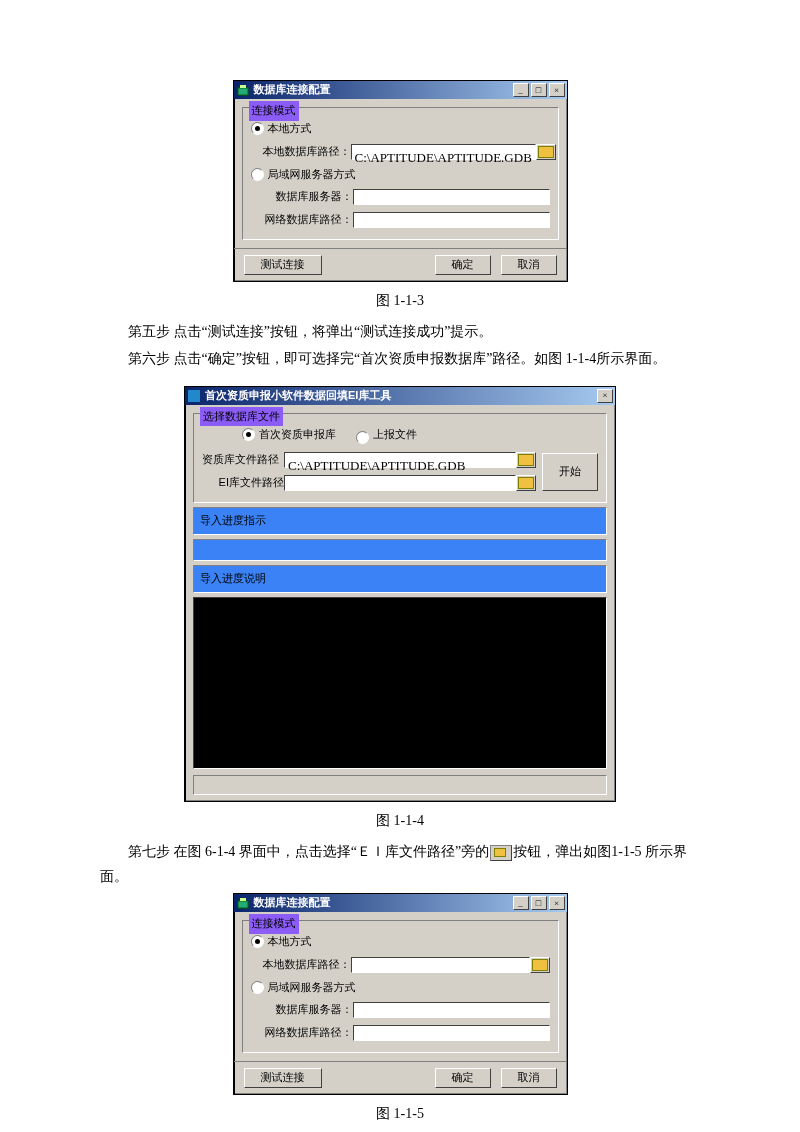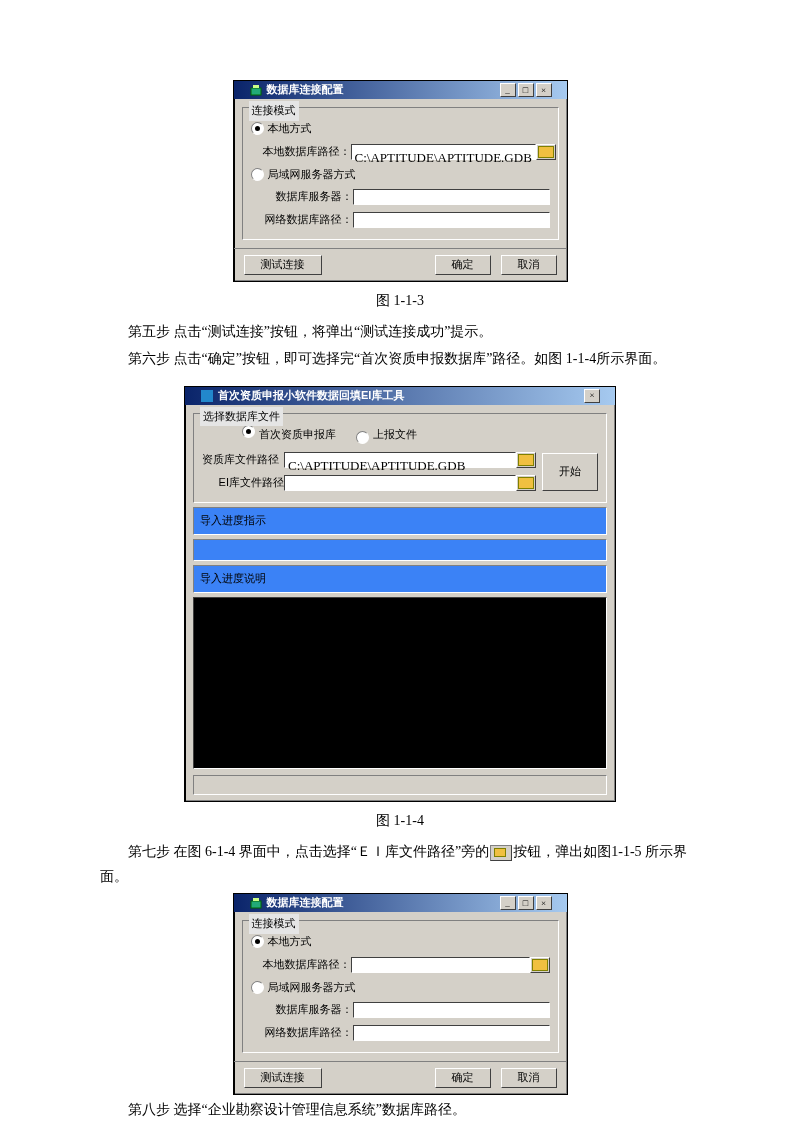--- a/index.html
+++ b/index.html
@@ -2,26 +2,26 @@
 <html><head>
 <meta charset="utf-8">
 <style>
 body{margin:0;background:#fff;font-family:SimSun,"宋体",serif;font-size:14px;color:#000;line-height:1.8}
 .page{width:800px;margin:0 auto;padding:80px 100px 40px 100px;box-sizing:border-box}
 .para{text-indent:2em;margin:2px 0}
 .fig-caption{text-align:center;margin:6px 0}
 
 
 .dlg{margin:0 auto;border:1px solid #000;background:#d4d0c8;font-family:SimSun,Tahoma,sans-serif;font-size:11px;box-shadow:1px 1px 0 #000 inset,-1px -1px 0 #808080 inset}
-.titlebar{height:18px;background:linear-gradient(to right,#0a246a,#a6caf0);color:#fff;display:flex;align-items:center;padding:0 15px}
+.titlebar{height:18px;background:linear-gradient(to right,#0a246a,#a6caf0);color:#fff;display:flex;align-items:center;padding:0 2px}
 .titlebar .ticon{width:14px;height:14px;margin-right:4px;display:flex;align-items:center;justify-content:center}
 .titlebar .ttext{flex:1;font-weight:bold;font-size:11px}
 .sysbtn{width:16px;height:14px;background:#d4d0c8;border:1px solid #fff;border-right-color:#404040;border-bottom-color:#404040;margin-left:2px;display:flex;align-items:center;justify-content:center;font-size:9px;color:#000;box-sizing:border-box;font-family:Tahoma}
 .groupbox{border:1px solid #808080;border-right-color:#fff;border-bottom-color:#fff;margin:8px;padding:8px 8px 6px 8px;position:relative}
-.groupbox>.legend{position:absolute;top:-7px;left:6px;background:#e5e5e5;padding:0 3px;font-size:11px}
+.groupbox>.legend{position:absolute;top:-7px;left:6px;background:#8b5cf6;padding:0 3px;font-size:11px}
 .row{display:flex;align-items:center;margin:3px 0;font-size:11px}
 .row .lab{white-space:nowrap}
 .radio{width:11px;height:11px;border:1px solid #808080;border-right-color:#fff;border-bottom-color:#fff;border-radius:50%;background:#fff;margin-right:4px;display:inline-flex;align-items:center;justify-content:center;flex:none}
 .radio.checked::after{content:"";width:5px;height:5px;background:#000;border-radius:50%}
 .sunken{border:1px solid #404040;border-right-color:#fff;border-bottom-color:#fff;background:#fff;height:16px;box-sizing:border-box;padding:1px 3px;font-size:13px;font-family:Tahoma}
 .btn{border:1px solid #fff;border-right-color:#404040;border-bottom-color:#404040;background:#d4d0c8;height:20px;min-width:56px;display:inline-flex;align-items:center;justify-content:center;font-size:11px;padding:0 16px;box-sizing:border-box}
 .btn.sm{min-width:20px;height:16px;padding:0}
 .btnrow{display:flex;justify-content:flex-end;gap:10px;padding:6px 10px;border-top:1px solid #808080}
 .btnrow.withleft{justify-content:space-between}
 .panel{border:1px solid #808080;border-right-color:#fff;border-bottom-color:#fff;margin:4px 8px;padding:3px 6px;font-size:11px;background:#3b82f6}
@@ -94,21 +94,21 @@
           <svg width="12" height="12">
             <rect x="0" y="0" width="12" height="12" fill="#28c"></rect>
           </svg>
         </span>
       <span class="ttext">首次资质申报小软件数据回填EI库工具</span>
       <span class="sysbtn">×</span>
     </div>
     <div class="groupbox" style="margin-bottom:4px">
       <span class="legend">选择数据库文件</span>
       <div class="row" style="padding-left:40px;gap:20px">
-        <span style="display:flex;">
+        <span style="display:flex;align-items:center">
             <span class="radio checked"></span>
             <span class="lab">首次资质申报库</span>
           </span>
         <span style="display:flex;align-items:flex-end">
             <span class="radio"></span>
             <span class="lab">上报文件</span>
           </span>
       </div>
       <div style="display:flex;gap:6px">
         <div style="flex:1">
@@ -183,15 +183,16 @@
     </div>
     <div class="btnrow withleft">
       <span class="btn">测试连接</span>
       <div style="display:flex;gap:10px">
         <span class="btn">确定</span>
         <span class="btn">取消</span>
       </div>
     </div>
   </div>
 
+  <div class="fig-caption">图 1-1-5</div>
   <div class="para">第八步    选择“企业勘察设计管理信息系统”数据库路径。</div>
 
 </div>
 
 </body></html>

